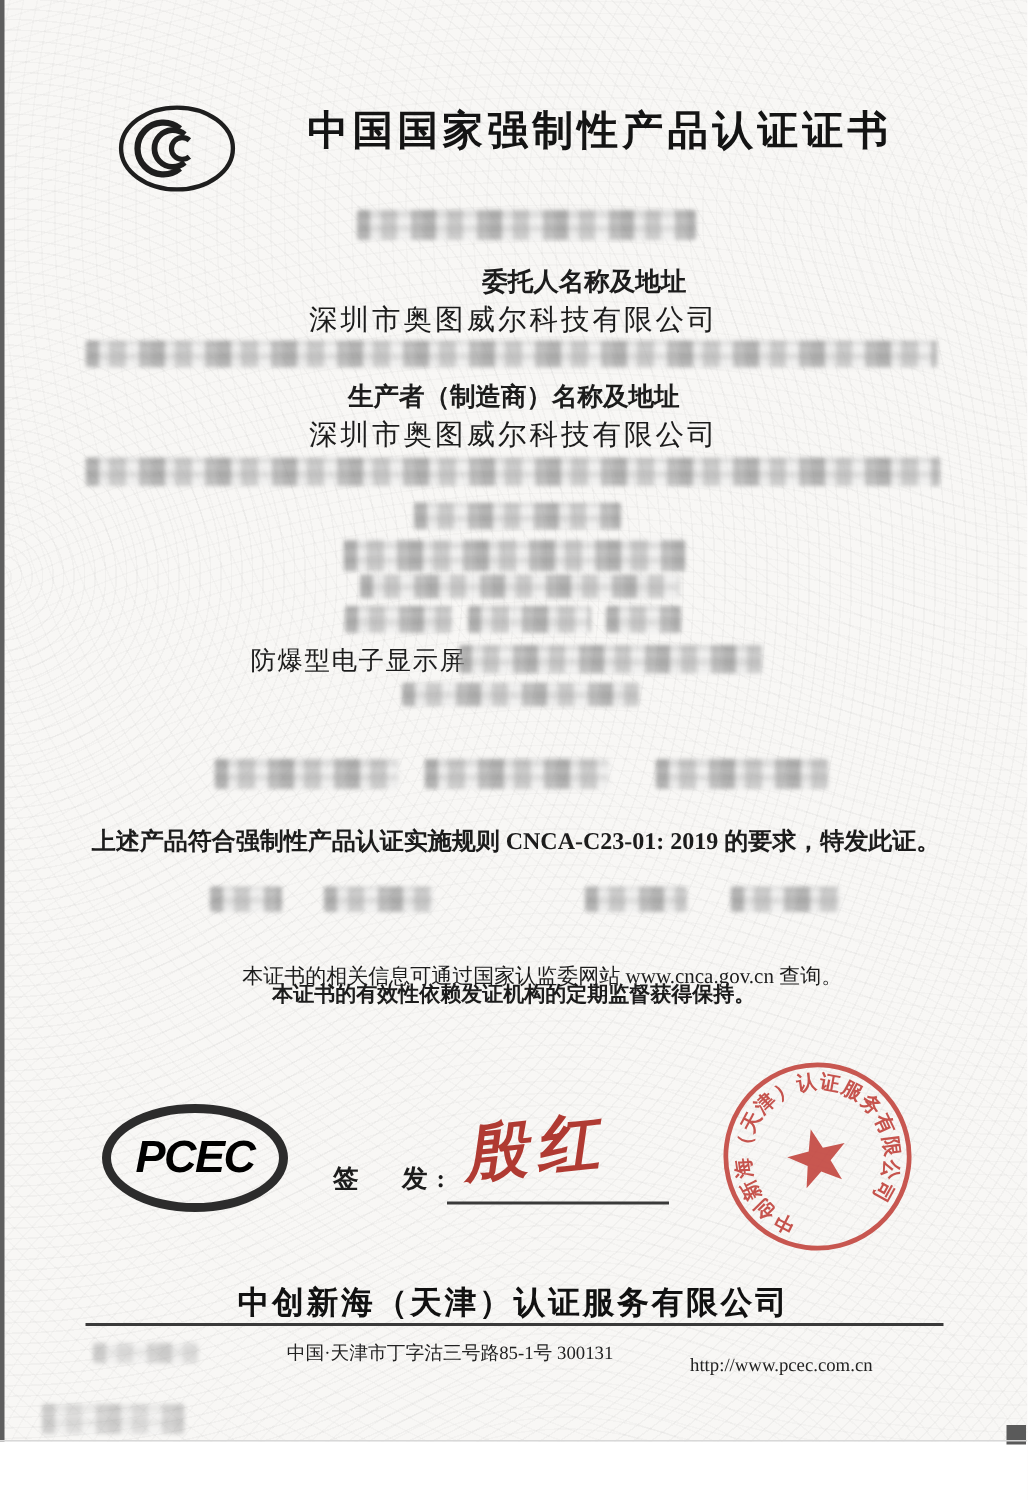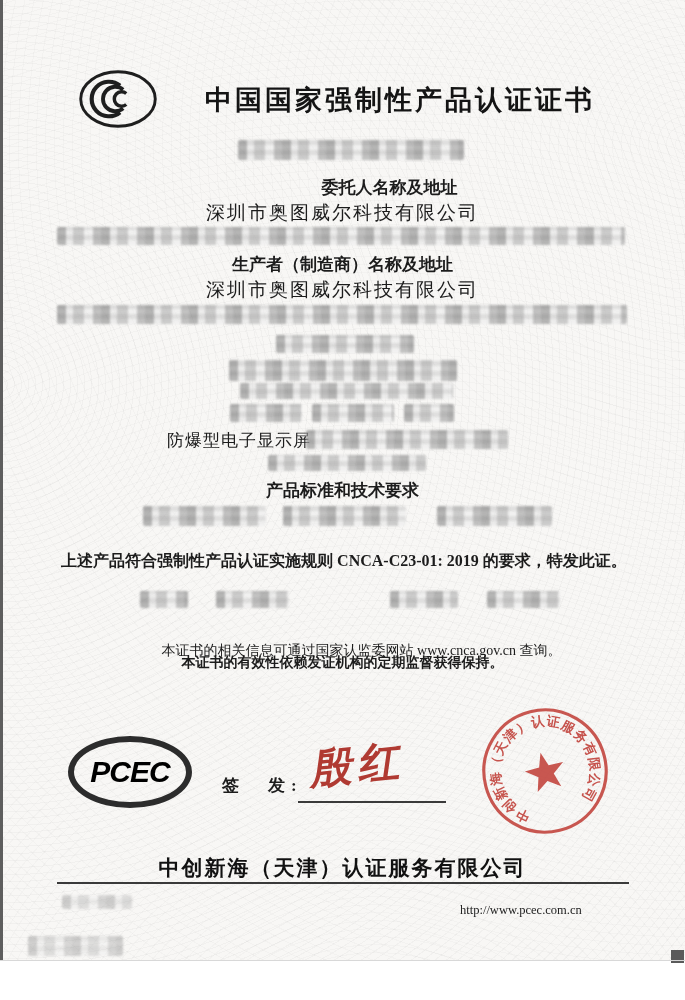--- a/index.html
+++ b/index.html
@@ -62,21 +62,21 @@
   <div class="abs" style="left:0;top:0;width:3px;height:961px;background:#5e5e5e;"></div>
   <div class="abs" style="left:671px;top:950px;width:13px;height:13px;background:#5a5a5a;"></div>
   <div class="abs" style="left:0;top:960px;width:685px;height:1px;background:#d8d8d8;"></div>
 
   <svg class="abs" style="left:78px;top:68px;" width="80" height="62" viewBox="0 0 88 68">
     <ellipse cx="44" cy="34" rx="41" ry="30" fill="none" stroke="#1e1e1e" stroke-width="3.2"></ellipse>
     <path d="M 46.2,19.4 A 19 19 0 1 0 46.2,48.6" fill="none" stroke="#1e1e1e" stroke-width="4.6"></path>
     <path d="M 49.7,23.7 A 13.5 13.5 0 1 0 49.7,44.3" fill="none" stroke="#1e1e1e" stroke-width="4.2"></path>
     <path d="M 53.1,27.9 A 8 8 0 1 0 53.1,40.1" fill="none" stroke="#1e1e1e" stroke-width="3.8"></path>
   </svg>
-  <div class="abs title sans" style="left:180px;top:82px;width:440px;text-align:center;font-family:Liberation Mono, monospace;">中国国家强制性产品认证证书</div>
+  <div class="abs title sans" style="left:180px;top:69px;width:440px;text-align:center;font-family:Liberation Mono, monospace;">中国国家强制性产品认证证书</div>
 
   <div class="redact" style="left:238px;top:140px;width:226px;height:20px;"></div>
 
   <div class="abs center label" style="top:176px;padding-left:47px;">委托人名称及地址</div>
   <div class="abs center company" style="top:200px;">深圳市奥图威尔科技有限公司</div>
   <div class="redact" style="left:57px;top:227px;width:568px;height:18px;"></div>
 
   <div class="abs center label" style="top:253px;font-family:Liberation Serif, serif;">生产者（制造商）名称及地址</div>
   <div class="abs center company" style="top:277px;">深圳市奥图威尔科技有限公司</div>
   <div class="redact" style="left:57px;top:305px;width:570px;height:19px;"></div>
@@ -85,21 +85,20 @@
   <div class="redact" style="left:229px;top:360px;width:228px;height:21px;"></div>
   <div class="redact" style="left:240px;top:383px;width:213px;height:16px;"></div>
   <div class="redact" style="left:230px;top:404px;width:72px;height:18px;"></div>
   <div class="redact" style="left:312px;top:404px;width:82px;height:18px;"></div>
   <div class="redact" style="left:404px;top:404px;width:50px;height:18px;"></div>
 
   <div class="abs ptext" style="left:167px;top:429px;">防爆型电子显示屏</div>
   <div class="redact" style="left:306px;top:430px;width:202px;height:19px;"></div>
   <div class="redact" style="left:268px;top:455px;width:158px;height:16px;"></div>
 
-  <div class="abs center label" style="top:479px;">产品标准和技术要求</div>
   <div class="redact" style="left:143px;top:506px;width:123px;height:20px;"></div>
   <div class="redact" style="left:283px;top:506px;width:123px;height:20px;"></div>
   <div class="redact" style="left:437px;top:506px;width:115px;height:20px;"></div>
 
   <div class="abs statement" style="left:40px;top:551px;width:608px;text-align:center;">上述产品符合强制性产品认证实施规则 CNCA-C23-01: 2019 的要求，特发此证。</div>
 
   <div class="redact" style="left:140px;top:591px;width:48px;height:17px;"></div>
   <div class="redact" style="left:216px;top:591px;width:73px;height:17px;"></div>
   <div class="redact" style="left:390px;top:591px;width:68px;height:17px;"></div>
   <div class="redact" style="left:487px;top:591px;width:73px;height:17px;"></div>
@@ -123,16 +122,17 @@
     </defs>
     <text font-size="13.5" fill="#c2453e" opacity="0.92" letter-spacing="1" font-family="Liberation Sans, DejaVu Sans, sans-serif" font-weight="bold">
       <textPath href="#sealArc" startOffset="26">中创新海（天津）认证服务有限公司</textPath>
     </text>
   </svg>
 
   <div class="abs center issuer sans" style="top:854px;">中创新海（天津）认证服务有限公司</div>
   <div class="abs rule" style="left:57px;top:882px;width:572px;height:2px;"></div>
 
   <div class="redact light" style="left:62px;top:895px;width:70px;height:14px;"></div>
+  <div class="abs foot" style="left:150px;top:894px;width:300px;text-align:center;">中国·天津市丁字沽三号路85-1号  300131</div>
   <div class="abs foot" style="left:460px;top:903px;">http://www.pcec.com.cn</div>
 
   <div class="redact light" style="left:28px;top:936px;width:95px;height:20px;"></div>
 </div>
 
 </body></html>

